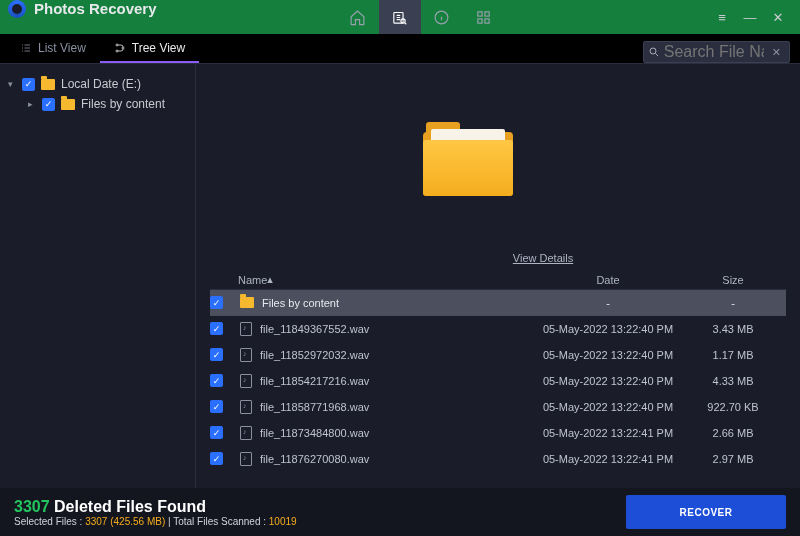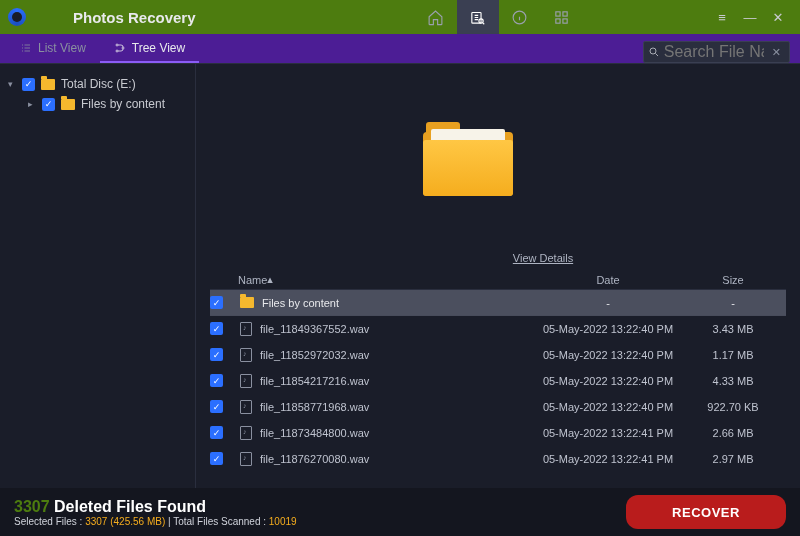--- a/index.html
+++ b/index.html
@@ -1,30 +1,30 @@
 <!DOCTYPE html>
 <html><head>
 <meta charset="utf-8">
 <style>
 * { margin: 0; padding: 0; box-sizing: border-box; font-family: "Segoe UI", Arial, sans-serif; }
 body { width: 800px; height: 536px; background: #1a1d29; color: #c8cad0; overflow: hidden; font-size: 12px; position: relative; }
 
 
-.titlebar { height: 34px; display: flex; align-items: center; background: #4d7c0f; padding: 0 8px; gap: 39px; }
+.titlebar { height: 34px; display: flex; align-items: flex-start; background: #15803d; padding: 0 8px; }
 .app-logo { width: 18px; height: 18px; border-radius: 50%; background: conic-gradient(#2b6fff, #1a4fbf, #2b6fff); margin-right: 8px; position: relative; }
 .app-logo::after { content: ""; position: absolute; inset: 4px; border-radius: 50%; background: #1a1d29; }
 .app-title { color: #e8e9ec; font-size: 15px; font-weight: 600; }
 .tb-icons { display: flex; margin-left: 180px; }
 .tb-btn { width: 42px; height: 34px; display: flex; align-items: center; justify-content: center; color: #9aa0ae; }
 .tb-btn.active { background: #3a3f52; color: #fff; }
 .tb-right { margin-left: auto; display: flex; align-items: center; }
 .win-btn { width: 28px; height: 34px; display: flex; align-items: center; justify-content: center; color: #c8cad0; font-size: 13px; }
 
 
-.viewrow { height: 30px; display: flex; align-items: flex-end; background: #4c1d95; padding-left: 6px; padding-right: 10px; border-bottom: 1px solid #2a2e3e; }
+.viewrow { height: 30px; display: flex; align-items: flex-end; background: #000000; padding-left: 6px; padding-right: 10px; border-bottom: 1px solid #2a2e3e; }
 .vtab { display: flex; align-items: center; gap: 6px; padding: 6px 14px; font-size: 12px; color: #8a90a0; border-bottom: 2px solid transparent; }
 .vtab.active { color: #e8e9ec; border-bottom: 2px solid #8b5cf6; }
 .search-wrap { margin-left: auto; display: flex; align-items: center; background: #2a2e3e; border: 1px solid #3a3f52; border-radius: 2px; height: 22px; padding: 0 4px; gap: 4px; }
 .search-wrap input { background: transparent; border: none; color: #c8cad0; font-size: 16px; width: 100px; outline: none; }
 .search-wrap .clr { color: #8a90a0; font-size: 11px; padding: 0 4px; }
 
 
 .main { display: flex; height: calc(536px - 34px - 30px - 48px); }
 .sidebar { width: 196px; background: #1a1d29; border-right: 1px solid #2a2e3e; padding-top: 10px; }
 .tree-item { display: flex; align-items: center; gap: 6px; padding: 3px 8px; font-size: 12px; white-space: nowrap; }
@@ -51,24 +51,24 @@
 .row.sel { background: #4b4f5e; color: #e8e9ec; }
 .row .nm { display: flex; align-items: center; gap: 8px; padding-left: 2px; }
 .fileico { width: 12px; height: 14px; border: 1px solid #8a90a0; border-radius: 1px; position: relative; flex-shrink: 0; }
 .fileico::after { content: "♪"; position: absolute; font-size: 7px; color: #8a90a0; top: 1px; left: 2px; }
 .row .dt, .row .sz, .grid-head .dt, .grid-head .sz { text-align: center; }
 
 
 .footer { position: absolute; bottom: 0; left: 0; right: 0; height: 48px; background: #14161f; display: flex; align-items: center; padding: 0 14px; }
 .ftxt { display: flex; flex-direction: column; }
 .big-found { font-size: 16px; font-weight: 700; color: #fff; }
-.big-found .num { color: #4d7c0f; }
+.big-found .num { color: #22c55e; }
 .subline { font-size: 10px; color: #d0d3db; margin-top: 0; }
 .subline .o { color: #f5ad1e; }
-.recover-btn { margin-left: auto; background: #b91c1c; color: #fff; font-weight: 700; font-size: 13px; letter-spacing: .5px; border: none; width: 160px; height: 34px; border-radius: 12px; }
+.recover-btn { margin-left: auto; background: #1d4ed8; color: #fff; font-weight: 700; font-size: 10px; letter-spacing: .5px; border: none; width: 160px; height: 34px; border-radius: 2px; }
 
 svg { width: 18px; height: 18px; stroke: currentColor; fill: none; stroke-width: 1.6; }
 .tb-btn svg { width: 17px; height: 17px; }
 .icon-sm { width: 12px; height: 12px; }
 </style>
 </head>
 <body>
 
 <div class="titlebar">
   <div class="app-logo"></div>
@@ -134,21 +134,21 @@
     <span class="clr">✕</span>
   </div>
 </div>
 
 <div class="main">
   <div class="sidebar">
     <div class="tree-item">
       <span class="caret">▾</span>
       <span class="chk">✓</span>
       <span class="fld"></span>
-      <span>Total Disc (E:)</span>
+      <span>Local Date (E:)</span>
     </div>
     <div class="tree-item indent">
       <span class="caret">▸</span>
       <span class="chk">✓</span>
       <span class="fld"></span>
       <span>Files by content</span>
     </div>
   </div>
 
   <div class="content">

